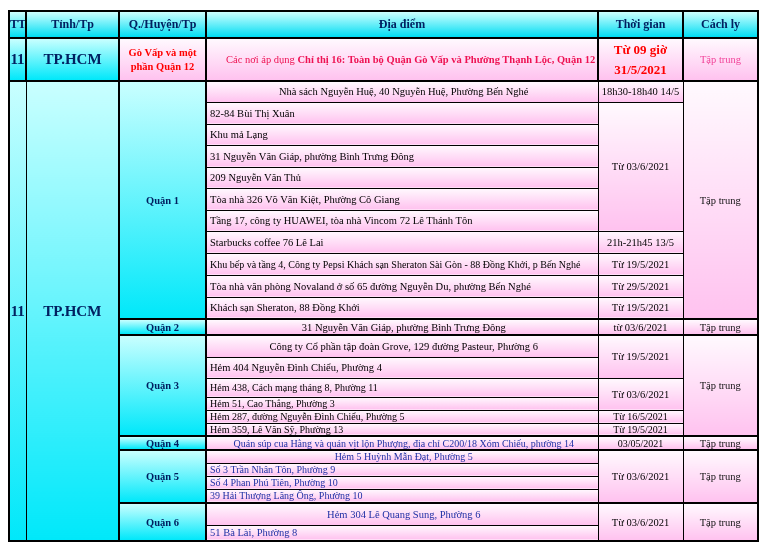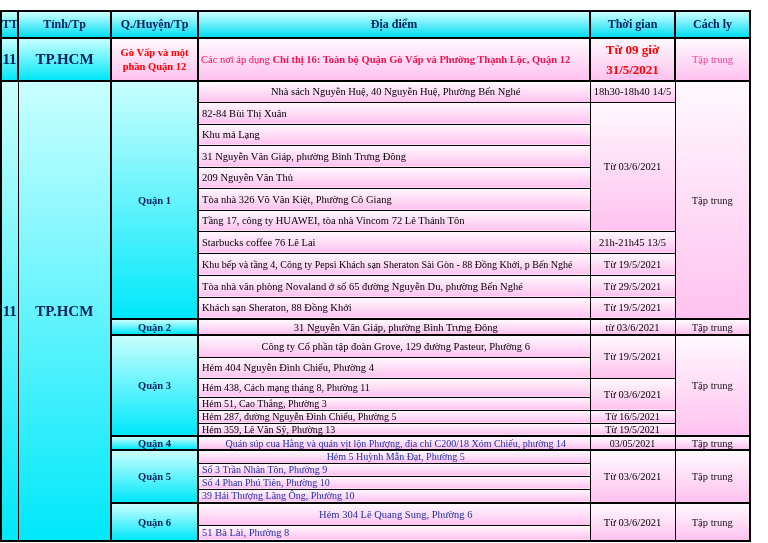--- a/index.html
+++ b/index.html
@@ -1,33 +1,33 @@
 <!DOCTYPE html>
 <html><head>
 <meta charset="utf-8">
 <style>
   html,body{margin:0;padding:0;background:#fff;}
   body{width:768px;height:543px;position:relative;font-family:"Liberation Serif","DejaVu Serif",serif;}
-  table{position:absolute;left:0;top:10px;width:749px;border-collapse:collapse;table-layout:fixed;}
+  table{position:absolute;left:8px;top:10px;width:749px;border-collapse:collapse;table-layout:fixed;}
   td,th{border:1px solid #000;padding:0;overflow:hidden;vertical-align:middle;}
   table{border:2px solid #000;}
   th{border-width:2px;background:linear-gradient(#cdffff,#00ddf2);color:#002060;font-size:12px;font-weight:bold;text-align:center;}
   .cy{background:linear-gradient(#c9ffff,#00e8fa);color:#002060;font-weight:bold;text-align:center;font-size:15px;}
   .qcell{border:2px solid #000;font-size:10.5px;}
   .pk{background:linear-gradient(#fff9fe,#ffc2ef);}
   .addr{text-align:left;padding-left:3px;font-size:10.5px;white-space:nowrap;color:#000;}
   .time{text-align:center;font-size:10.5px;color:#000;white-space:nowrap;}
   .cl{text-align:center;font-size:10.5px;color:#151515;}
   .blue{color:#2031a5;}
   .sm{font-size:10px;}
   .f10{font-size:10px;}
   tr.sec > td{border-top:2px solid #000;text-align:center;}
   tr.sum > td{border-width:2px;}
   .sum-dist{color:#ff0000;font-weight:bold;font-size:10.5px;text-align:center;line-height:1.3;margin-top:17px;}
-  .sum-loc{color:#ee1253;font-size:10.5px;text-align:left;padding-left:2px;white-space:nowrap;margin-top:42px;}
+  .sum-loc{color:#ee1253;font-size:10.5px;text-align:left;padding-left:19px;white-space:nowrap;margin-top:42px;}
   .sum-loc .bld{font-weight:bold;}
   .sum-time{color:#ff0000;font-weight:bold;font-size:13px;text-align:center;line-height:1.5;}
   .sum-cl{color:#f2459a;font-size:10.5px;text-align:center;}
 </style>
 </head>
 <body>
 
 <table>
   <colgroup>
     <col style="width:17px">

